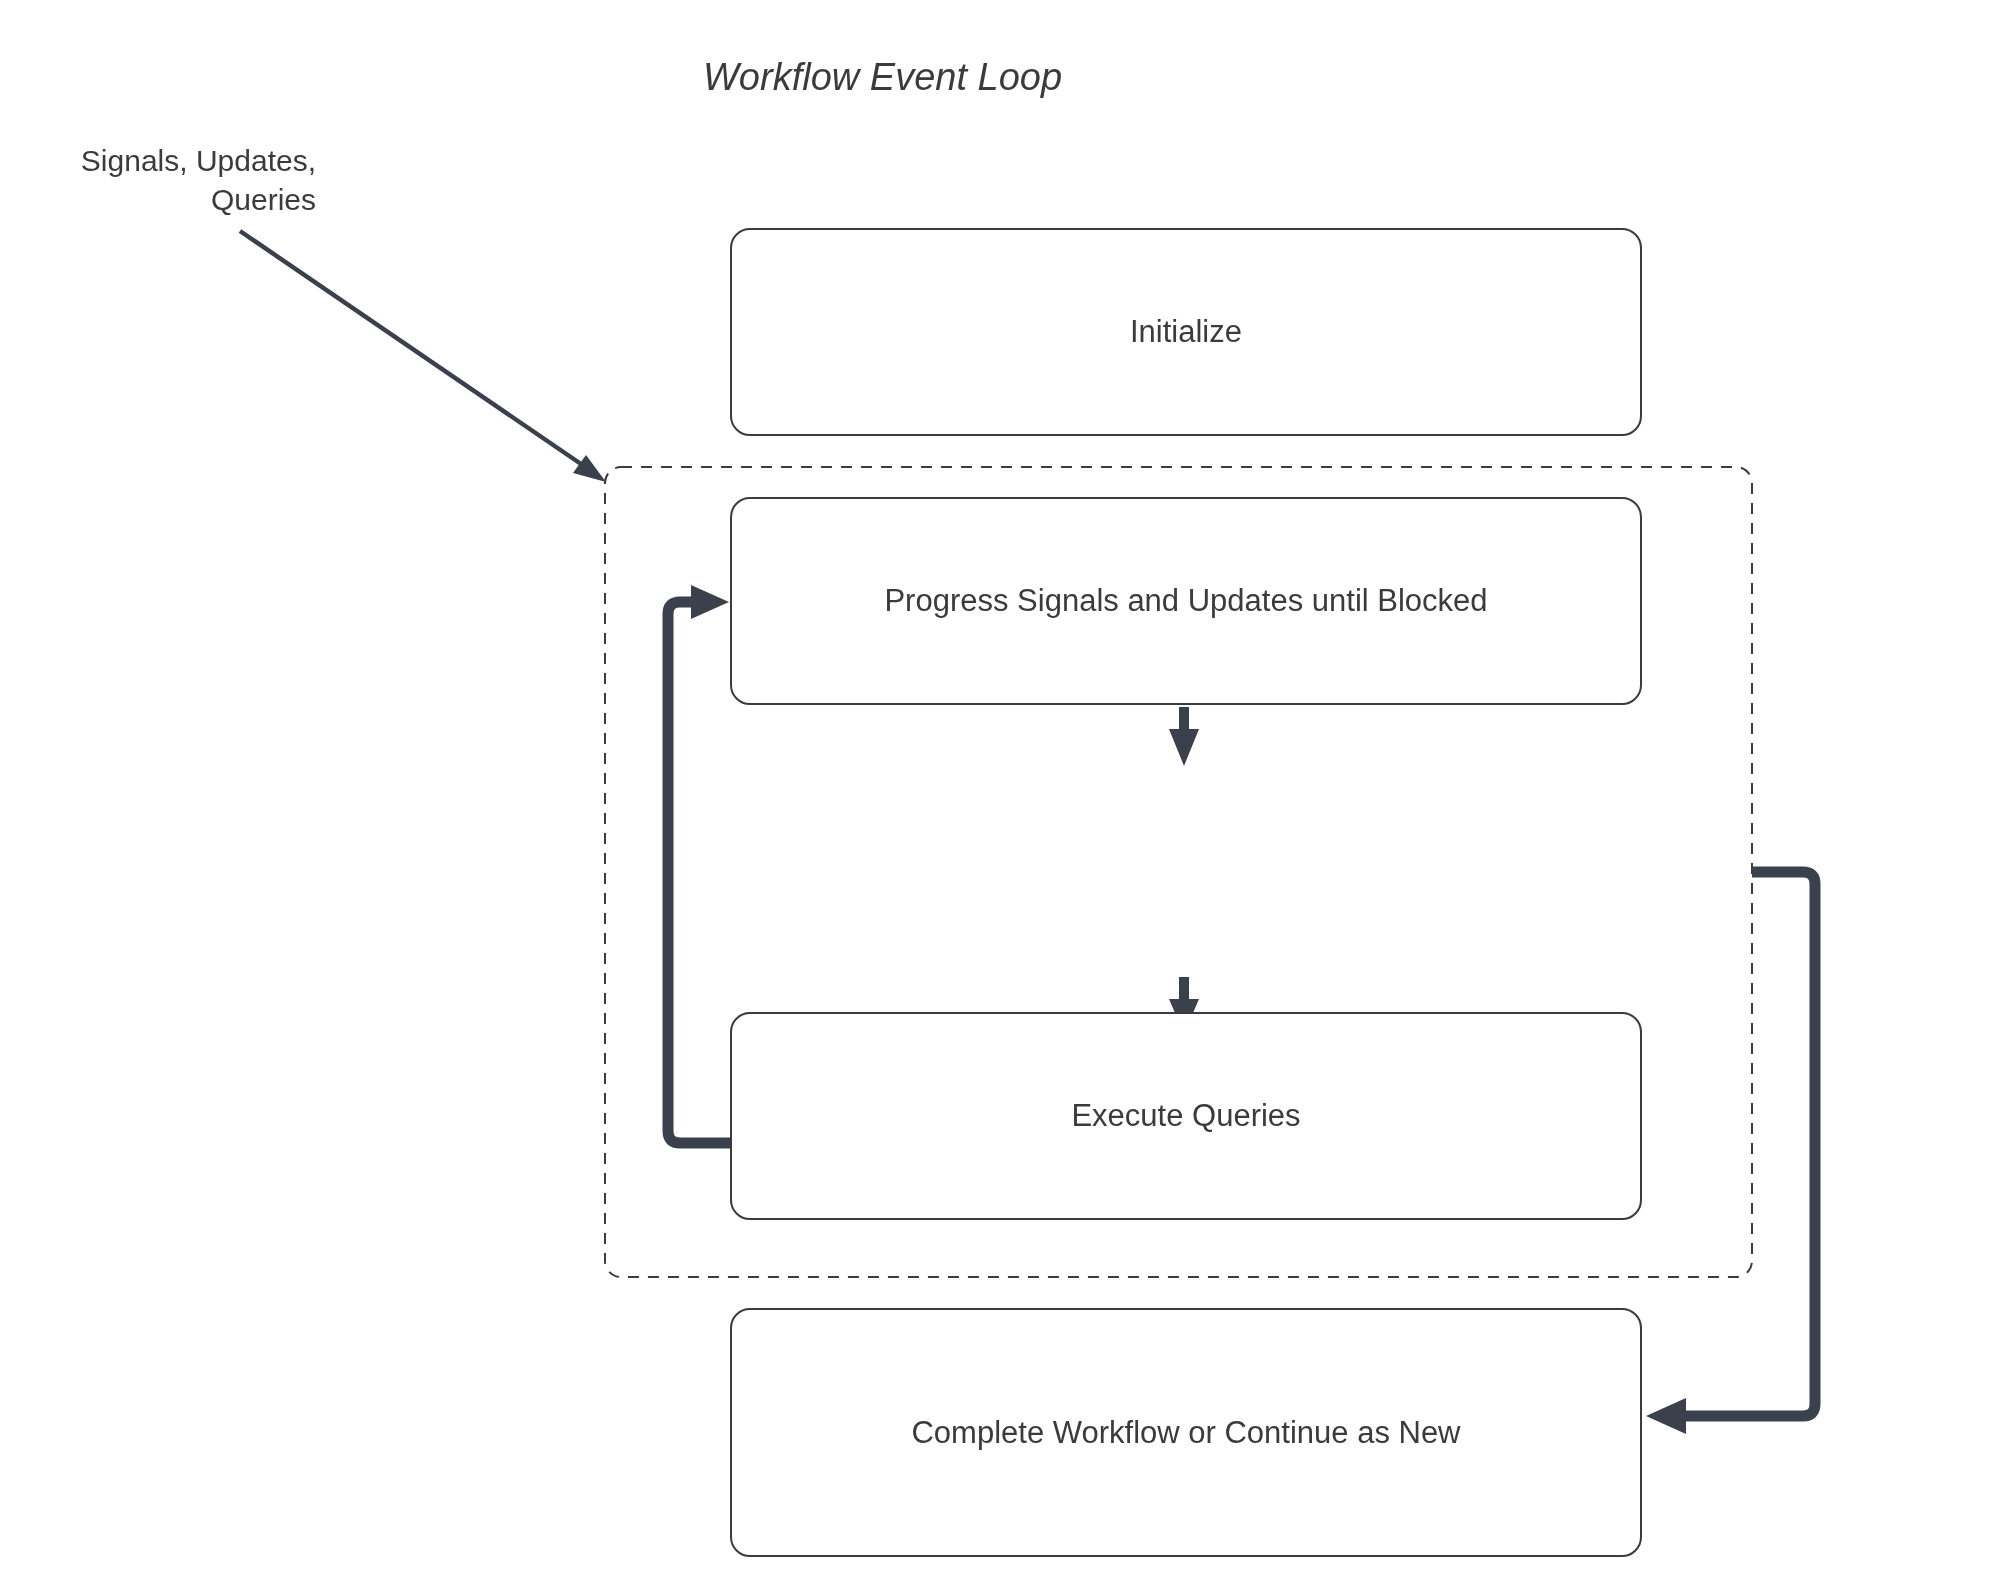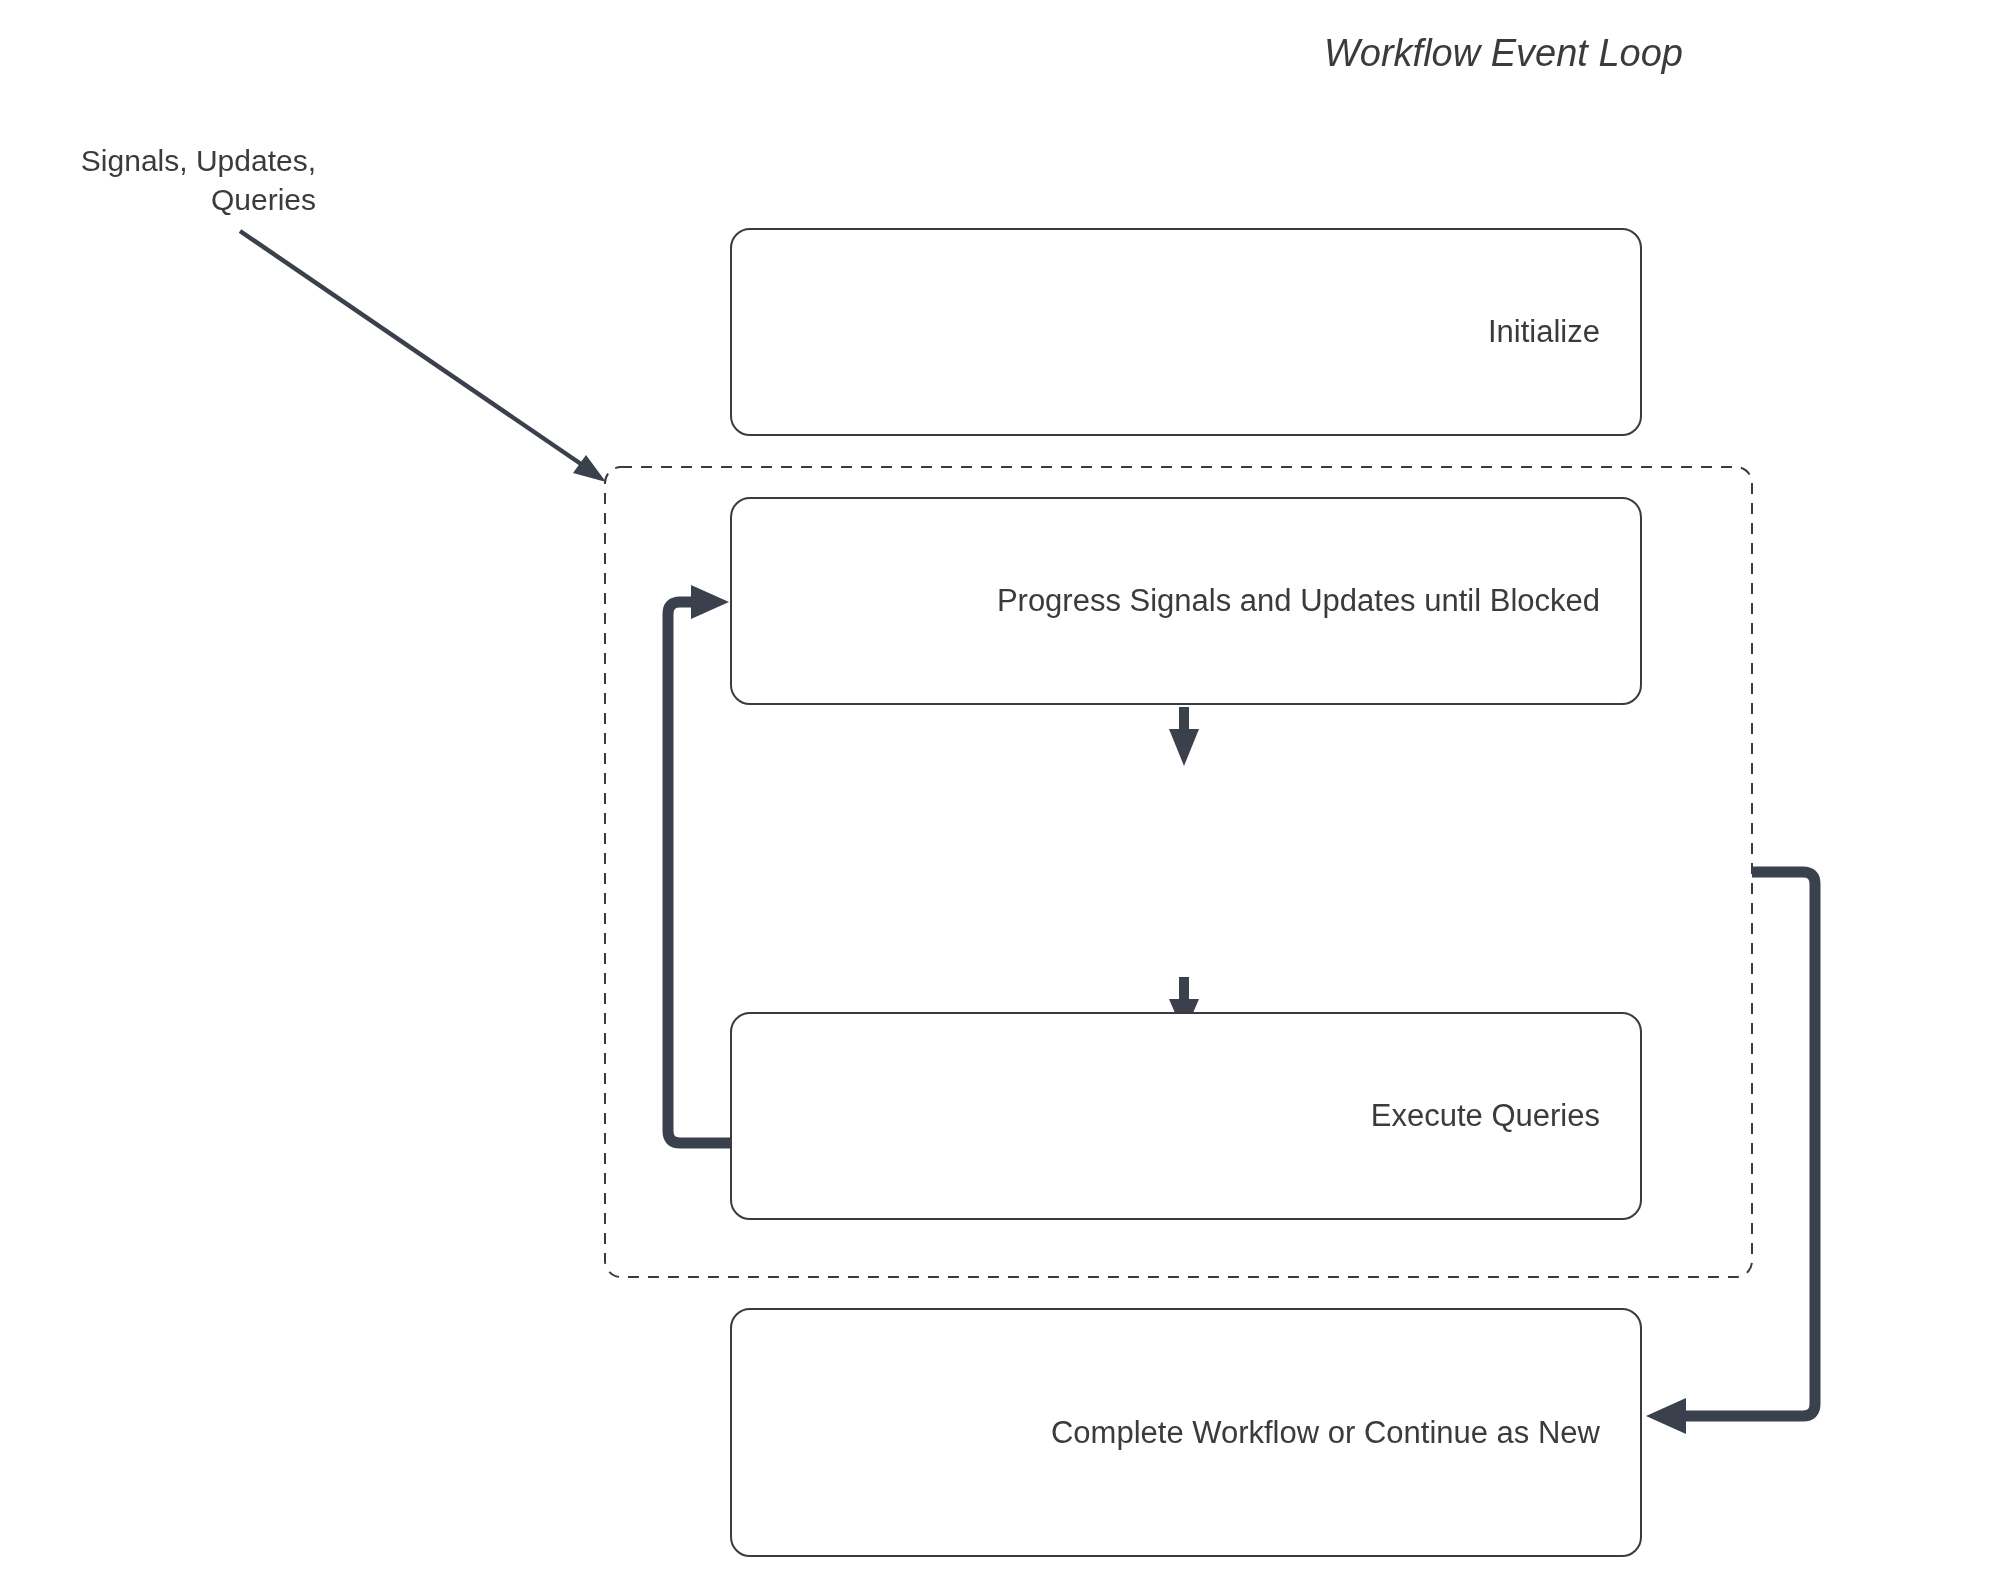--- a/index.html
+++ b/index.html
@@ -15,23 +15,23 @@
     width: 2006px;
     height: 1576px;
     background: var(--background);
     font-family: "Liberation Sans", sans-serif;
     color: var(--text);
     overflow: hidden;
   }
   .diagram-title {
     position: absolute;
     left: 703px;
-    top: 32px;
+    top: 56px;
     width: 980px;
-    text-align: right;
+    text-align: left;
     font-size: 38px;
     line-height: 42px;
     font-style: italic;
     color: var(--text);
   }
   .ext-label {
     position: absolute;
     left: 16px;
     top: 141px;
     width: 300px;
@@ -71,21 +71,21 @@
   }
   .node {
     position: absolute;
     left: 730px;
     width: 912px;
     background: var(--background);
     border: 2px solid var(--border);
     border-radius: 20px;
     display: flex;
     align-items: center;
-    justify-content: flex-end;
+    justify-content: center;
     text-align: center;
     font-size: 31px;
     line-height: 38px;
     color: var(--text);
     padding: 13px 40px;
   }
   .node-initialize        { top: 228px;  height: 208px; }
   .node-progress-signals  { top: 497px;  height: 208px; }
   .node-progress-workflow { top: 769px;  height: 207px; }
   .node-execute-queries   { top: 1012px; height: 208px; }

